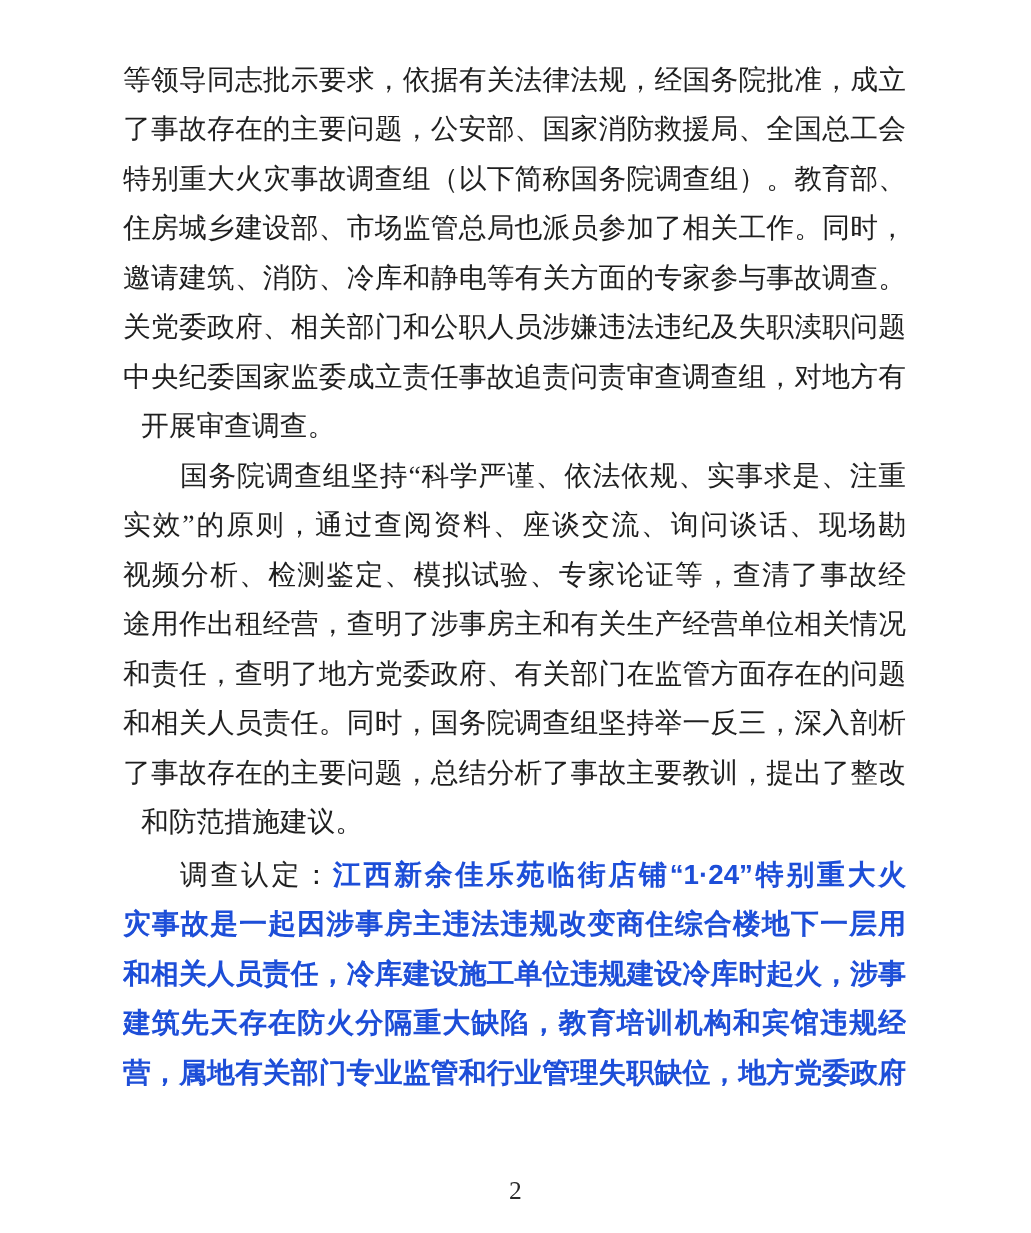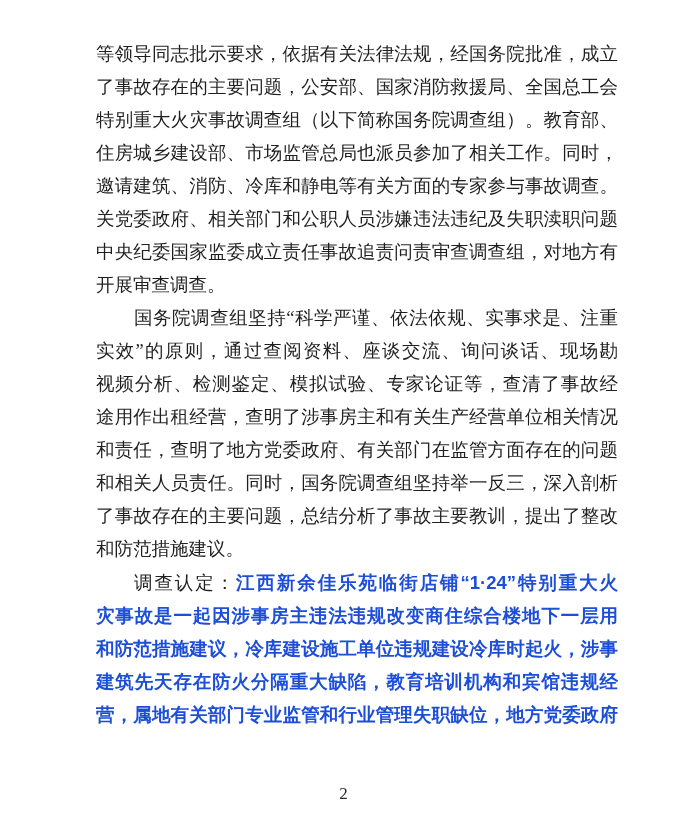--- a/index.html
+++ b/index.html
@@ -10,40 +10,41 @@
   .page {
     position: relative;
     width: 687px;
     height: 822px;
     background: #ffffff;
     overflow: hidden;
     font-family: "Liberation Serif", "DejaVu Serif", serif;
   }
   .content {
     position: absolute;
-    left: 96px;
+    left: 82px;
     top: 38px;
     width: 522px;
   }
   .line {
     height: 33px;
     line-height: 33px;
     font-size: 18.5px;
     color: #1f1f1f;
     text-align: justify;
     text-align-last: justify;
     text-justify: inter-character;
     white-space: normal;
     overflow: hidden;
   }
   .line.indent {
     text-indent: 38px;
   }
   .line.last {
     text-align-last: left;
+    margin-left: 12px;
   }
   .run-normal {
     font-family: "Liberation Serif", "DejaVu Serif", serif;
     font-weight: 400;
   }
   .run-bold {
     font-family: "Liberation Sans", "DejaVu Sans", sans-serif;
     font-weight: 700;
     color: #1d4ed8;
   }
@@ -74,18 +75,18 @@
       <div class="line indent"><span class="run-normal">国务院调查组坚持“科学严谨、依法依规、实事求是、注重</span></div>
       <div class="line"><span class="run-normal">实效”的原则，通过查阅资料、座谈交流、询问谈话、现场勘验、</span></div>
       <div class="line"><span class="run-normal">视频分析、检测鉴定、模拟试验、专家论证等，查清了事故经过、</span></div>
       <div class="line"><span class="run-normal">途用作出租经营，查明了涉事房主和有关生产经营单位相关情况</span></div>
       <div class="line"><span class="run-normal">和责任，查明了地方党委政府、有关部门在监管方面存在的问题</span></div>
       <div class="line"><span class="run-normal">和相关人员责任。同时，国务院调查组坚持举一反三，深入剖析</span></div>
       <div class="line"><span class="run-normal">了事故存在的主要问题，总结分析了事故主要教训，提出了整改</span></div>
       <div class="line last"><span class="run-normal">和防范措施建议。</span></div>
       <div class="line indent"><span class="run-normal">调查认定：</span><span class="run-bold">江西新余佳乐苑临街店铺“1·24”特别重大火</span></div>
       <div class="line"><span class="run-bold">灾事故是一起因涉事房主违法违规改变商住综合楼地下一层用</span></div>
-      <div class="line"><span class="run-bold">和防范措施建议，冷库建设施工单位违规建设冷库时起火，涉事</span></div>
+      <div class="line"><span class="run-bold">和相关人员责任，冷库建设施工单位违规建设冷库时起火，涉事</span></div>
       <div class="line"><span class="run-bold">建筑先天存在防火分隔重大缺陷，教育培训机构和宾馆违规经</span></div>
       <div class="line"><span class="run-bold">营，属地有关部门专业监管和行业管理失职缺位，地方党委政府</span></div>
     </div>
   <div class="page-number">2</div>
 </div>
 
 </body></html>

